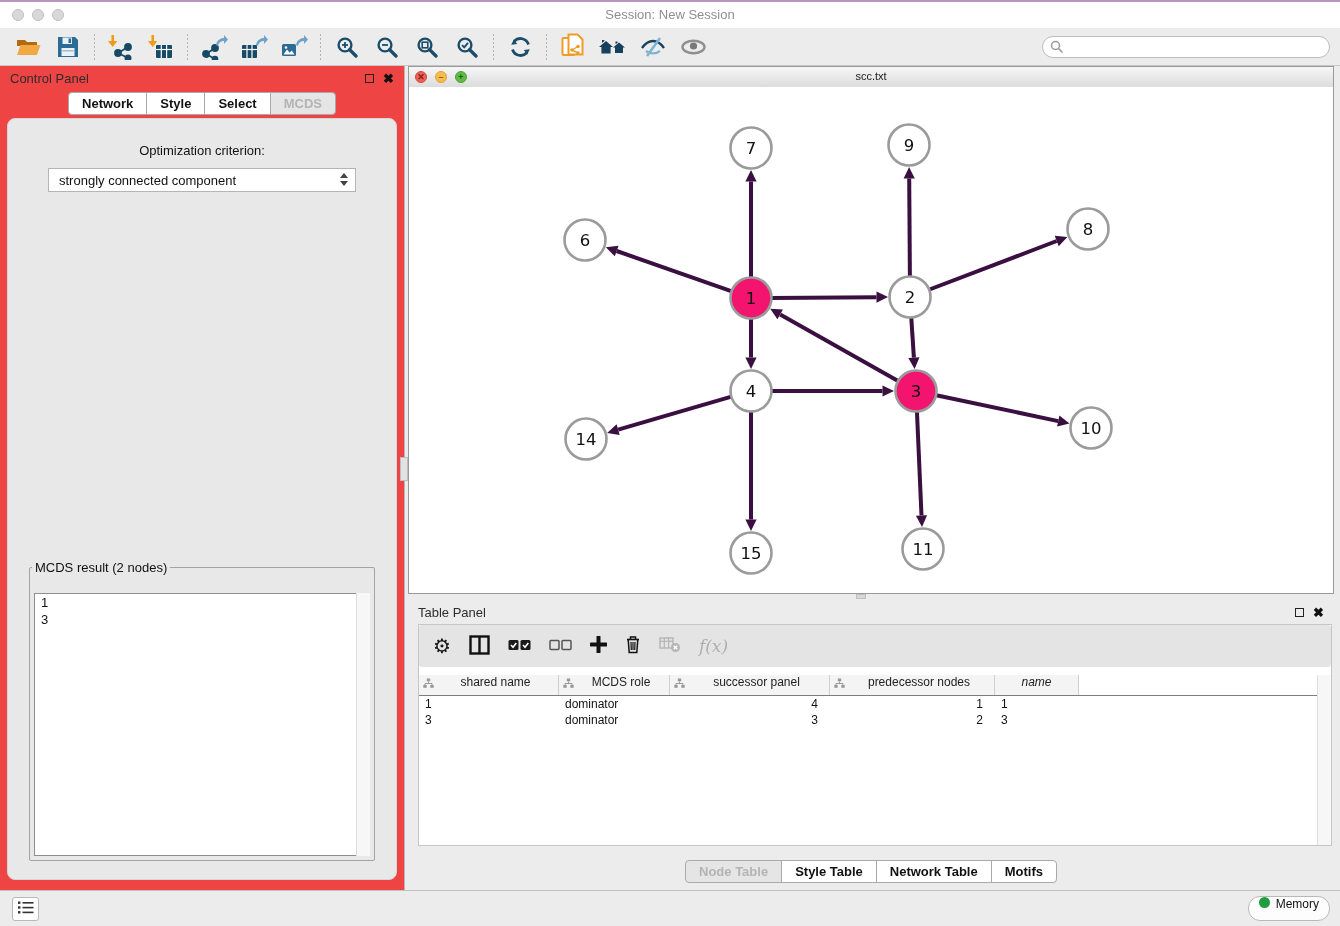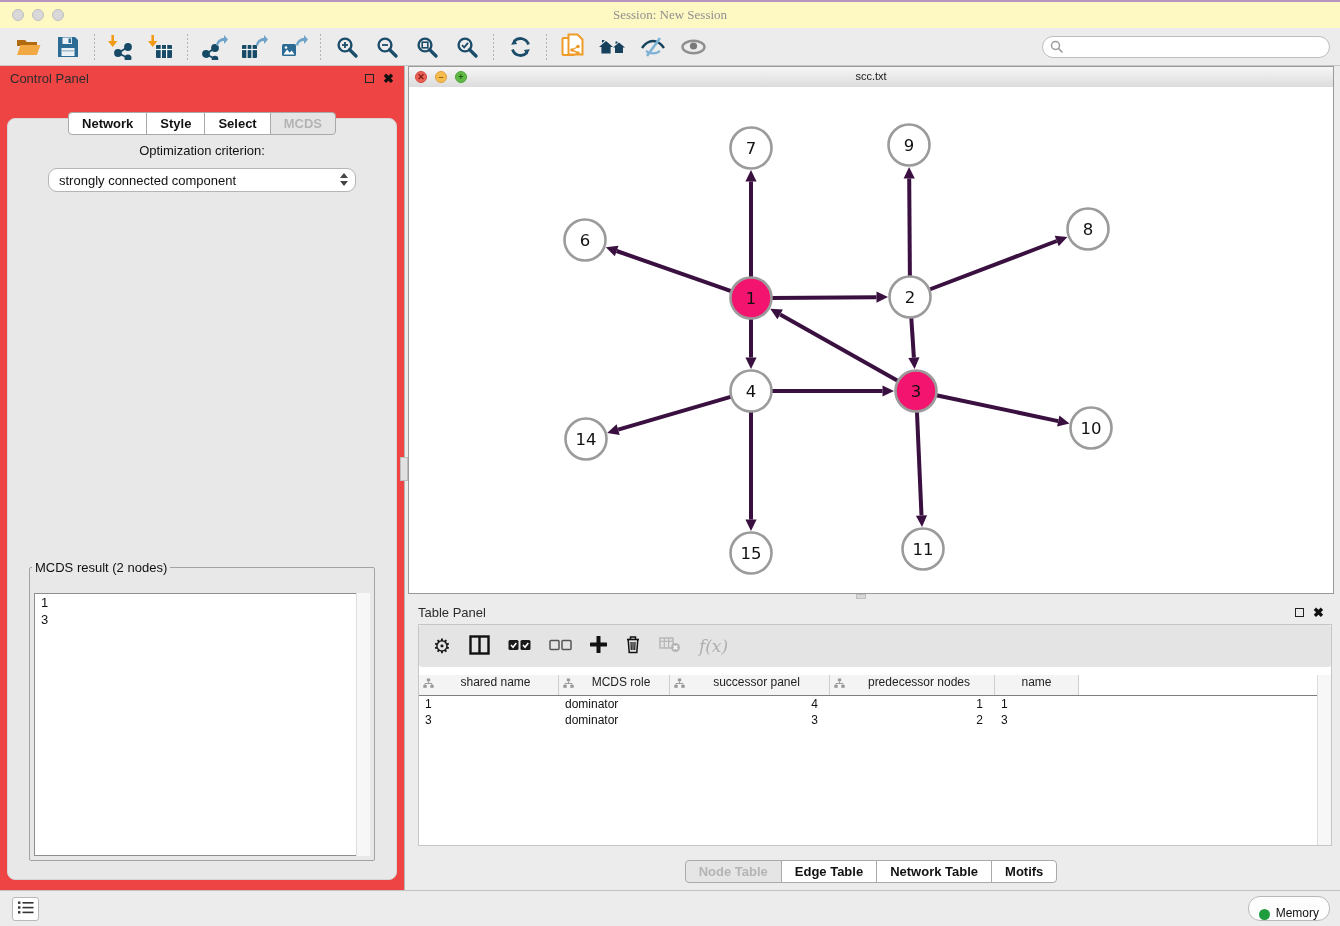--- a/index.html
+++ b/index.html
@@ -1,20 +1,20 @@
 <!DOCTYPE html>
 <html><head>
 <meta charset="utf-8">
 <style>
   html,body{margin:0;padding:0;}
   body{font-family:"Liberation Sans",sans-serif;background:#9c9c9c;}
   .app{position:relative;width:1340px;height:926px;background:#ececec;overflow:hidden;
        border-top:2px solid #b795c0;box-sizing:border-box;}
   
-  .titlebar{position:absolute;left:0;top:0;width:100%;height:26px;background:#fef9c3;font-family:Liberation Serif, serif;}
+  .titlebar{position:absolute;left:0;top:0;width:100%;height:26px;background:#ffffff;}
   .tl-lights{position:absolute;left:12px;top:7px;display:flex;gap:8px;}
   .tl-light{width:12px;height:12px;border-radius:50%;background:#d8d8d8;border:1px solid #bfbfbf;box-sizing:border-box;}
   .tl-title{position:absolute;left:0;right:0;top:5px;text-align:center;font-size:13px;color:#8f8f8f;}
   
   .toolbar{position:absolute;left:0;top:26px;width:100%;height:38px;display:flex;align-items:center;
            border-bottom:1px solid #c6c6c6;background:#ececec;padding-left:8px;box-sizing:border-box;}
   .tb-btn{width:40px;height:30px;display:flex;align-items:center;justify-content:center;background:none;border:none;padding:0;cursor:default;}
   .tb-btn svg{display:block;}
   .tb-sep{width:1px;height:26px;margin:0 6px;background-image:linear-gradient(#b3b3b3 40%,transparent 40%);background-size:1px 4px;}
   .search-wrap{margin-left:auto;margin-right:10px;position:relative;}
@@ -24,31 +24,31 @@
   
   .v-line{position:absolute;left:404px;top:64px;bottom:36px;width:1px;background:#b7b7b7;}
   .v-handle{position:absolute;left:400px;top:455px;width:8px;height:24px;background:#e2e2e2;border:1px solid #bdbdbd;box-sizing:border-box;}
   
   .control-panel{position:absolute;left:0;top:64px;width:404px;bottom:36px;background:#ef4444;}
   .panel-head{height:24px;display:flex;align-items:center;padding:0 10px;}
   .panel-title{font-size:13px;color:#2d2d2d;}
   .panel-head-icons{margin-left:auto;display:flex;align-items:center;gap:9px;}
   .float-icon{width:9px;height:9px;border:1.6px solid #222;box-sizing:border-box;display:inline-block;}
   .close-icon{font-size:13px;font-weight:700;color:#111;line-height:1;}
-  .cp-tabs{position:relative;z-index:2;display:flex;justify-content:center;margin-top:22px;margin-bottom:-1px;}
+  .cp-tabs{position:relative;z-index:2;display:flex;justify-content:center;margin-top:2px;margin-bottom:-1px;}
   .seg-tab{border:1px solid #a9a9a9;background:#fff;color:#111;font-size:13px;font-weight:600;
            padding:3px 13px;margin-left:-1px;white-space:nowrap;}
   .seg-tab:first-child{border-radius:4px 0 0 4px;margin-left:0;}
   .seg-tab:last-child{border-radius:0 4px 4px 0;}
   .seg-tab.disabled{background:#e5e5e5;color:#b4b4b4;font-weight:700;}
   .cp-content{position:absolute;left:7px;right:7px;top:52px;bottom:10px;background:#e8e8e8;
               border:1px solid #d6d6d6;border-radius:8px;}
   .opt-label{margin-top:24px;text-align:center;font-size:13px;color:#111;}
   .select-box{position:relative;margin:10px auto 0;width:308px;height:24px;background:#fff;border:1px solid #b5b5b5;
-              border-radius:9px;display:flex;align-items:center;padding:0 10px;font-size:13px;color:#111;box-sizing:border-box;}
+              border-radius:0;display:flex;align-items:center;padding:0 10px;font-size:13px;color:#111;box-sizing:border-box;}
   .stepper{position:absolute;right:7px;top:4px;display:flex;flex-direction:column;gap:3px;}
   .stepper .up{width:0;height:0;border-left:4px solid transparent;border-right:4px solid transparent;border-bottom:5px solid #444;}
   .stepper .down{width:0;height:0;border-left:4px solid transparent;border-right:4px solid transparent;border-top:5px solid #444;}
   .cp-buttons{display:flex;justify-content:center;gap:14px;margin-top:14px;}
   .mac-btn{height:23px;padding:0 16px;background:linear-gradient(#ffffff,#f1f1f1);border:1px solid #b5b5b5;
            border-radius:5px;font-size:13px;color:#111;font-family:"Liberation Sans",sans-serif;}
   .result-fieldset{position:absolute;left:8px;right:8px;top:428px;bottom:5px;border:1px solid #a3a3a3;
                    border-radius:2px;margin:13px;padding:2px;}
   .result-legend{font-size:13px;color:#111;padding:0 3px;}
   .result-list{position:absolute;left:4px;right:4px;top:18px;bottom:4px;background:#fff;border:1px solid #8e8e8e;overflow:hidden;}
@@ -81,21 +81,21 @@
   .tbl-row{display:flex;height:16px;align-items:center;}
   .td-cell{font-size:12px;color:#111;box-sizing:border-box;padding:0 6px;overflow:hidden;white-space:nowrap;}
   .td-cell.right{text-align:right;padding-right:12px;}
   .tbl-scroll{position:absolute;right:0;top:50px;bottom:0;width:13px;background:#f7f7f7;border-left:1px solid #ddd;}
   .tp-tabs{position:absolute;left:0;right:0;bottom:9px;display:flex;justify-content:center;}
   
   .statusbar{position:absolute;left:0;bottom:0;width:100%;height:36px;background:#ececec;border-top:1px solid #c2c2c2;box-sizing:border-box;}
   .list-btn{position:absolute;left:12px;top:6px;width:27px;height:24px;background:#fff;border:1px solid #b9b9b9;border-radius:3px;
             display:flex;align-items:center;justify-content:center;}
   .memory-btn{position:absolute;right:10px;top:5px;height:25px;background:#fdfdfd;border:1px solid #b9b9b9;border-radius:12px;
-              display:flex;align-items:flex-end;gap:6px;padding:0 10px;font-size:12px;color:#111;}
+              display:flex;align-items:flex-start;gap:6px;padding:0 10px;font-size:12px;color:#111;}
   .mem-dot{width:11px;height:11px;border-radius:50%;background:#1f9d3f;}
 </style>
 </head>
 <body>
 
 <div class="app">
 
   <div class="titlebar">
     <div class="tl-lights">
       <span class="tl-light"></span>
@@ -491,21 +491,21 @@
           </div>
           <div class="th-cell" style="width: 165px;">
             <span><svg width="11" height="11" viewBox="0 0 11 11" style="margin-right:3px;flex:none">
                 <path d="M5.5 3.5v2M2 7V5.5h7V7" stroke="#999" fill="none" stroke-width="1"></path>
                 <rect x="3.8" y="0.5" width="3.4" height="2.8" fill="#999"></rect>
                 <rect x="0.3" y="7" width="3.4" height="2.8" fill="#999"></rect>
                 <rect x="7.3" y="7" width="3.4" height="2.8" fill="#999"></rect>
               </svg></span>
             <span class="th-label">predecessor nodes</span>
           </div>
-          <div class="th-cell" style="width: 84px;">
+          <div class="th-cell" style="width: 84px; font-style: italic;">
             <span class="th-label">name</span>
           </div>
         </div>
       <div id="tbl-rows">
           <div class="tbl-row">
             <div class="td-cell" style="width: 140px;">1</div>
             <div class="td-cell" style="width: 111px;">dominator</div>
             <div class="td-cell right" style="width: 160px;">4</div>
             <div class="td-cell right" style="width: 165px;">1</div>
             <div class="td-cell" style="width: 84px;">1</div>
@@ -515,21 +515,21 @@
             <div class="td-cell" style="width: 111px;">dominator</div>
             <div class="td-cell right" style="width: 160px;">3</div>
             <div class="td-cell right" style="width: 165px;">2</div>
             <div class="td-cell" style="width: 84px;">3</div>
           </div>
         </div>
       <div class="tbl-scroll"></div>
     </div>
     <div class="tp-tabs" id="tp-tabs">
         <span class="seg-tab disabled">Node Table</span>
-        <span class="seg-tab">Edge Table</span>
+        <span class="seg-tab">Style Table</span>
         <span class="seg-tab">Network Table</span>
         <span class="seg-tab">Motifs</span>
       </div>
   </div>
 
   <div class="statusbar">
     <button class="list-btn">
         <span><svg width="16" height="13" viewBox="0 0 16 13">
             <g fill="#333">
               <rect x="0" y="0.5" width="2.4" height="2.4"></rect>

